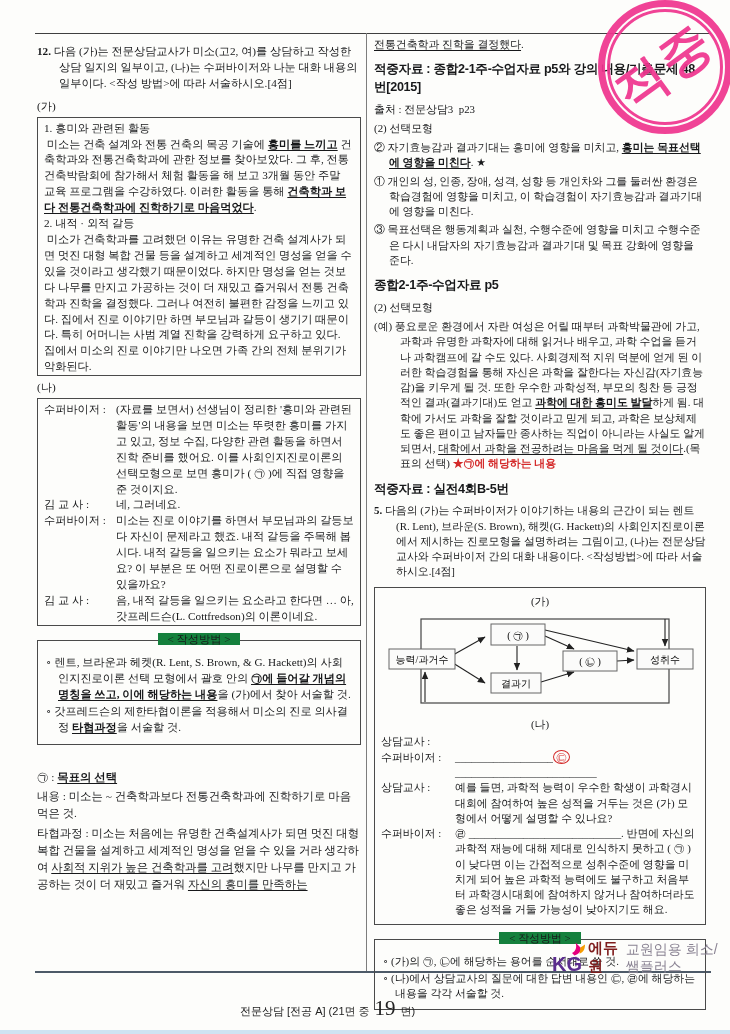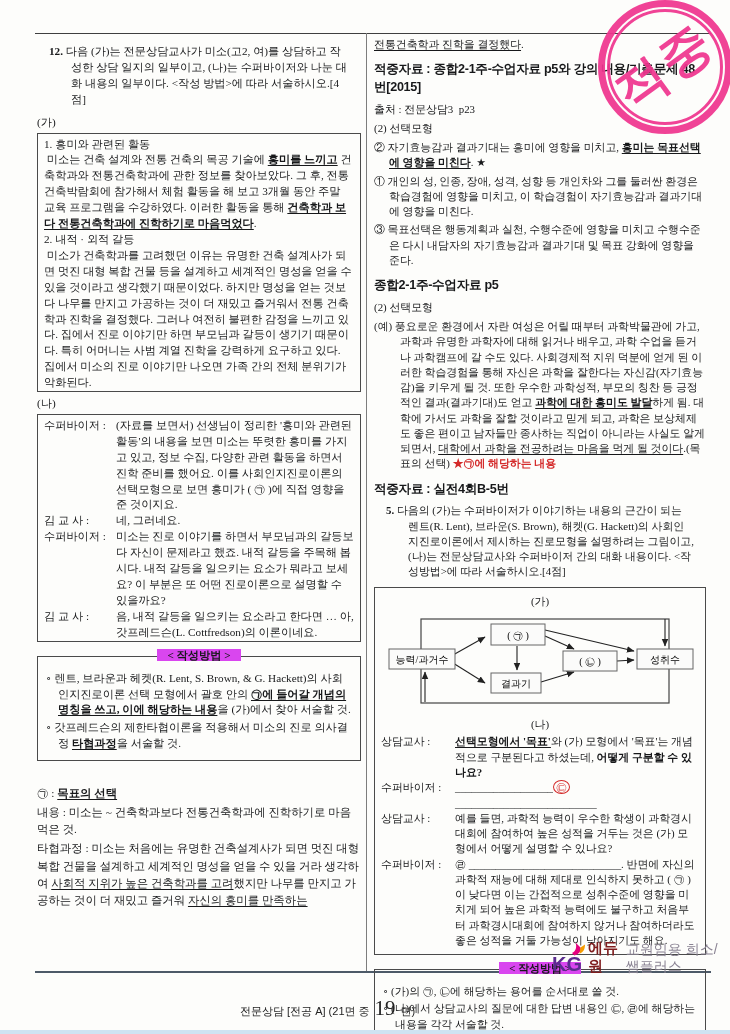--- a/index.html
+++ b/index.html
@@ -8,34 +8,34 @@
   
   .rule-top{position:absolute;left:35px;top:33px;width:676px;height:1px;background:#3f3f3f;}
   .divider-v{position:absolute;left:366px;top:33px;width:1px;height:939px;background:#7d7d7d;}
   .rule-bottom{position:absolute;left:35px;top:971px;width:676px;height:2px;background:#4d5a68;}
   .bottom-strip{position:absolute;left:0;bottom:0;width:100%;height:4px;background:#cfe3f2;}
 
   .col{position:absolute;font-size:11.2px;line-height:1.42;}
   .col-left{left:37px;top:44px;width:324px;}
   .col-right{left:374px;top:37px;width:332px;font-size:10.9px;line-height:1.4;}
 
-  .question{padding-left:22px;text-indent:-22px;margin:0 12px 7px;}
+  .question{padding-left:22px;text-indent:-22px;margin:0 0 7px;}
   .qno{font-weight:bold;}
   .sec-label{margin:4px 0 2px;}
   .tbox{border:1px solid #4a4a4a;padding:3px 6px 0;margin:1px 0 4px;}
   .tbox p{margin:0;}
 
   .dline{display:flex;}
   .spk{flex:0 0 72px;white-space:nowrap;}
   .spk2{flex:0 0 74px;white-space:nowrap;}
   .dbody{flex:1;}
 
   .method{position:relative;border:1px solid #4a4a4a;margin-top:14px;padding:12px 8px 6px;}
   .method-title{position:absolute;top:-9px;left:0;width:100%;text-align:center;}
-  .method-title span{background:#d946ef;padding:0 10px;font-weight:bold;}
+  .method-title span{background:#15803d;padding:0 10px;font-weight:normal;}
   .mitem{padding-left:12px;text-indent:-12px;margin:2px 0;}
 
   .answers{margin-top:24px;line-height:1.5;font-size:11.4px;}
   .answers p{margin:0 0 2px;}
 
   .bh{font-family:"Liberation Sans","DejaVu Sans",sans-serif;font-weight:bold;font-size:12.6px;
       margin:9px 0 5px;letter-spacing:-0.3px;}
   .rline{margin:0 0 4px;}
   .hang1{padding-left:15px;text-indent:-15px;margin:0 0 3px;}
   .hang2{padding-left:26px;text-indent:-26px;margin:0 0 4px;}
@@ -184,21 +184,20 @@
             <rect x="256" y="38" width="56" height="20" fill="#fbfbfa" stroke="#666" stroke-width="1"></rect>
             <text x="284" y="52" text-anchor="middle" font-size="10">성취수</text>
           </g>
         </svg>
       </div>
 
       <div class="center-label">(나)</div>
       <div class="dlg2">
         <div class="dline">
             <span class="spk2">상담교사 :</span>
-            <span class="dbody"><span class="sb su">선택모형에서 '목표'</span><span>와 (가) 모형에서 '목표'는 개념적으로 구분된다고 하셨는데, </span><span class="sb">어떻게 구분할 수 있나요?</span></span>
           </div>
         <div class="dline">
             <span class="spk2">수퍼바이저 :</span>
             <span class="dbody"><span>__________________</span><span class="sr sc">㉢</span><span>__________________________</span></span>
           </div>
         <div class="dline">
             <span class="spk2">상담교사 :</span>
             <span class="dbody"><span>예를 들면, 과학적 능력이 우수한 학생이 과학경시대회에 참여하여 높은 성적을 거두는 것은 (가) 모형에서 어떻게 설명할 수 있나요?</span></span>
           </div>
         <div class="dline">

